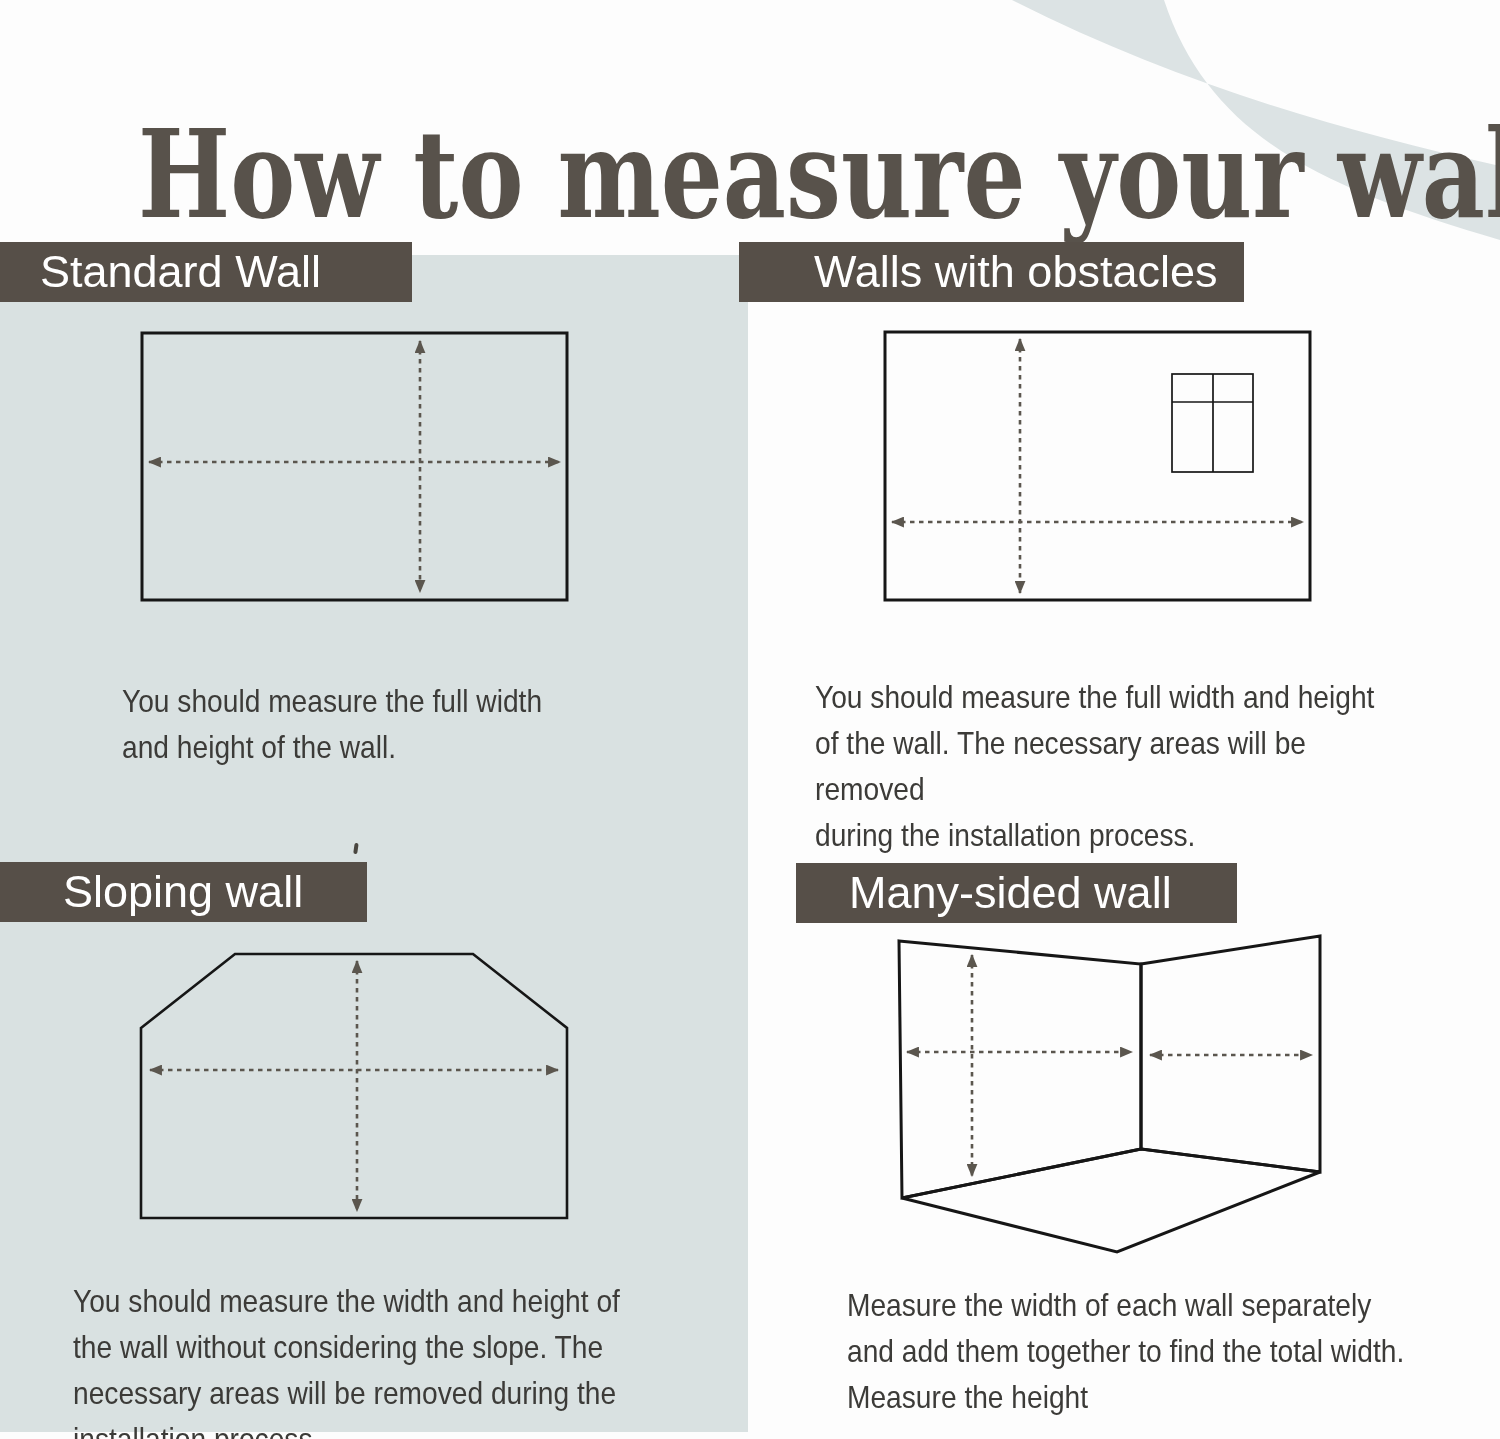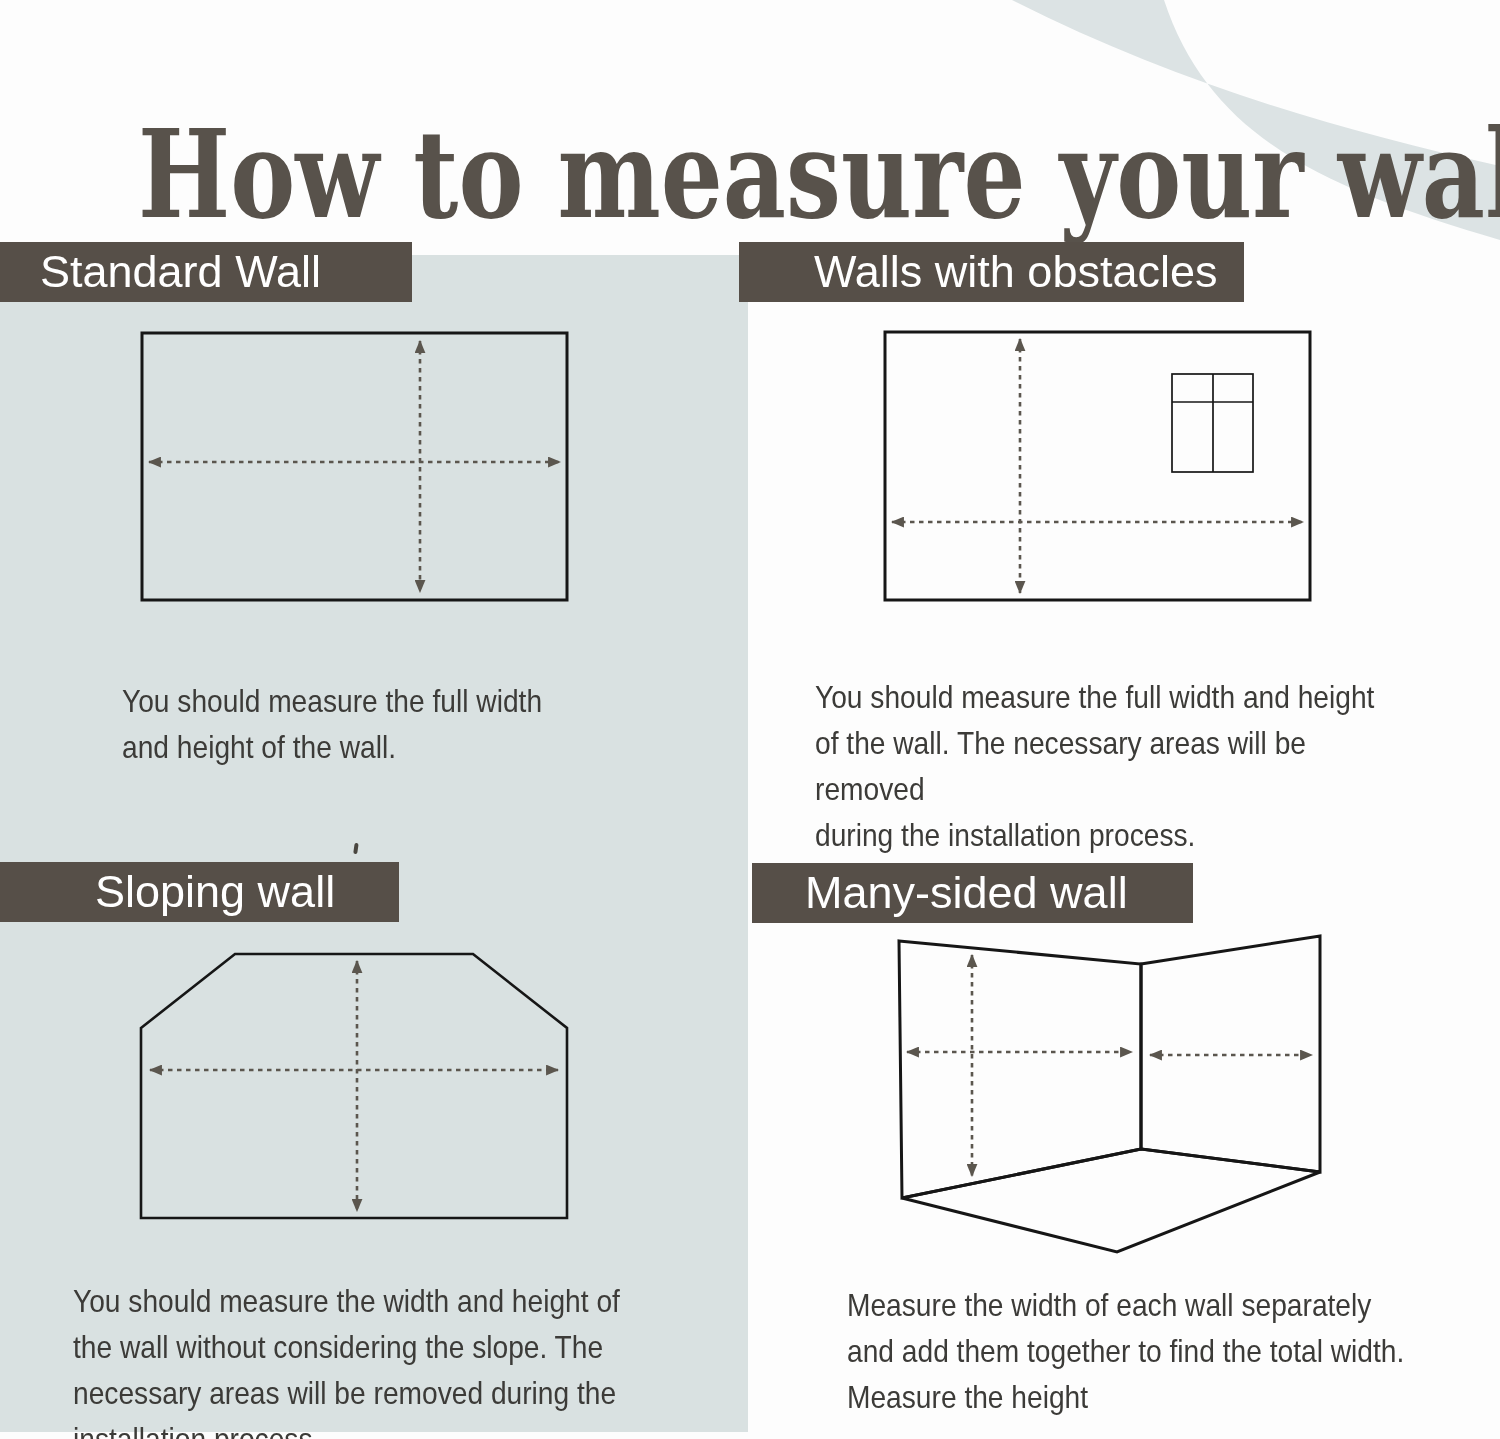--- a/index.html
+++ b/index.html
@@ -13,22 +13,22 @@
   .panel{position:absolute;left:0;top:255px;width:748px;height:1177px;background:var(--panel);z-index:0;}
   .overlay{position:absolute;left:0;top:0;width:1500px;height:1439px;z-index:1;}
   .page-title{position:absolute;left:138px;top:22px;z-index:2;color:var(--title-text);
       font-family:"DejaVu Serif",serif;font-size:122px;line-height:1.15;white-space:nowrap;
       transform:scaleX(.80);transform-origin:0 0;}
   .label-bar{position:absolute;height:60px;background:var(--label-bar);z-index:3;
       display:flex;align-items:center;}
   .label-bar span{color:var(--label-text);font-size:45px;line-height:60px;white-space:nowrap;}
   .bar-standard{left:0;top:242px;width:372px;padding-left:40px;text-align:center;}
   .bar-obstacles{left:700px;top:242px;width:430px;padding-left:75px;margin-left:39px;}
-  .bar-sloping{left:0;top:862px;width:304px;padding-left:95px;}
-  .bar-many{left:752px;top:863px;width:388px;padding-left:53px;}
+  .bar-sloping{left:0;top:862px;width:304px;padding-left:63px;}
+  .bar-many{left:796px;top:863px;width:388px;padding-left:53px;}
   .body-text{position:absolute;z-index:2;color:var(--body-text);font-size:32px;line-height:46px;
       white-space:pre-line;transform:scaleX(.88);transform-origin:0 0;}
   .desc-standard{left:122px;top:646px;}
   .desc-obstacles{left:815px;top:642px;}
   .desc-sloping{left:73px;top:1246px;}
   .desc-many{left:847px;top:1250px;}
   .ribbon-path{fill:var(--ribbon);}
   .wall-line{fill:none;stroke:var(--outline);stroke-width:3;stroke-linejoin:miter;}
   .thin-line{fill:none;stroke:var(--outline);stroke-width:1.7;}
   .slope-line{fill:none;stroke:var(--outline);stroke-width:2.6;}

